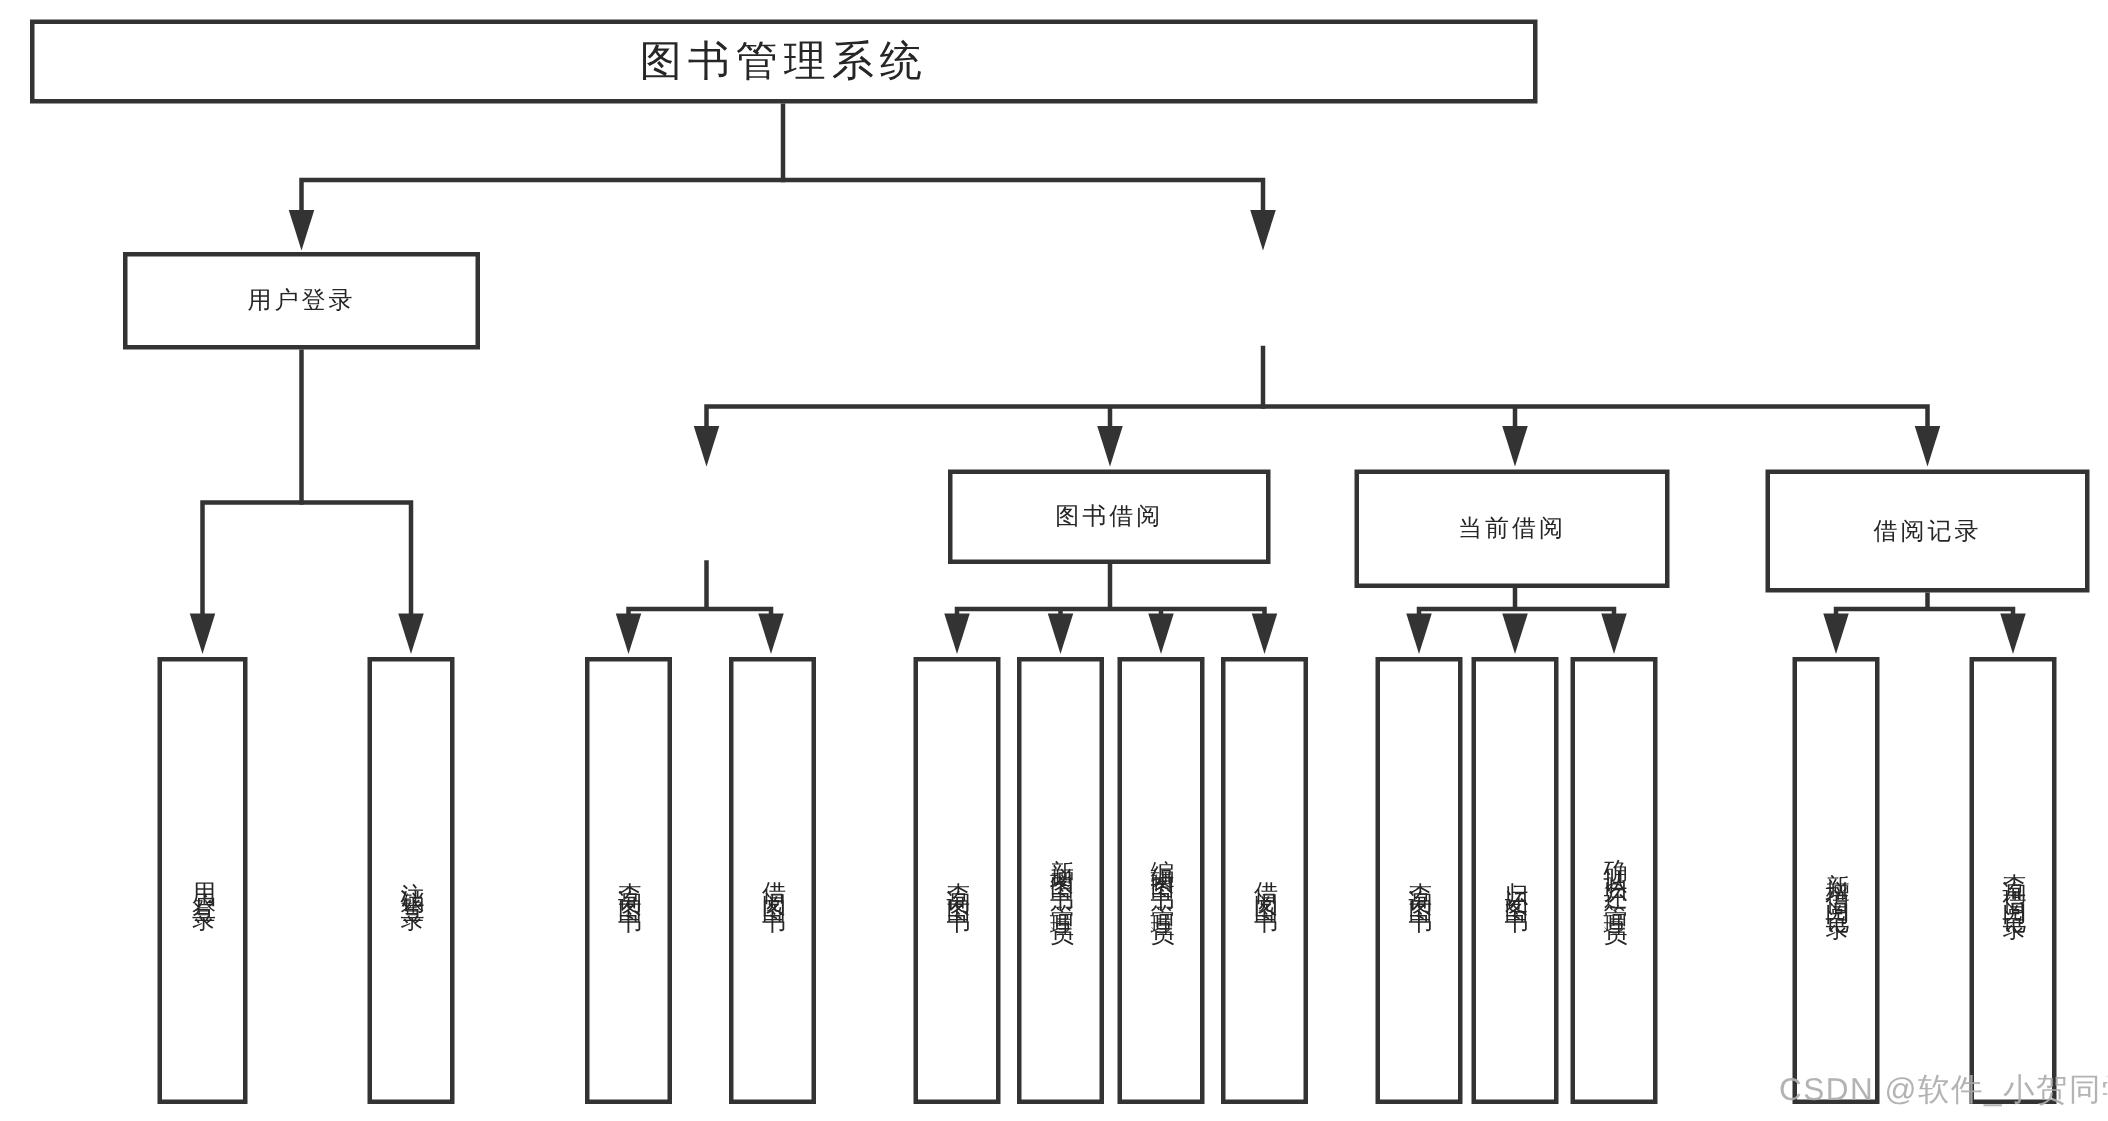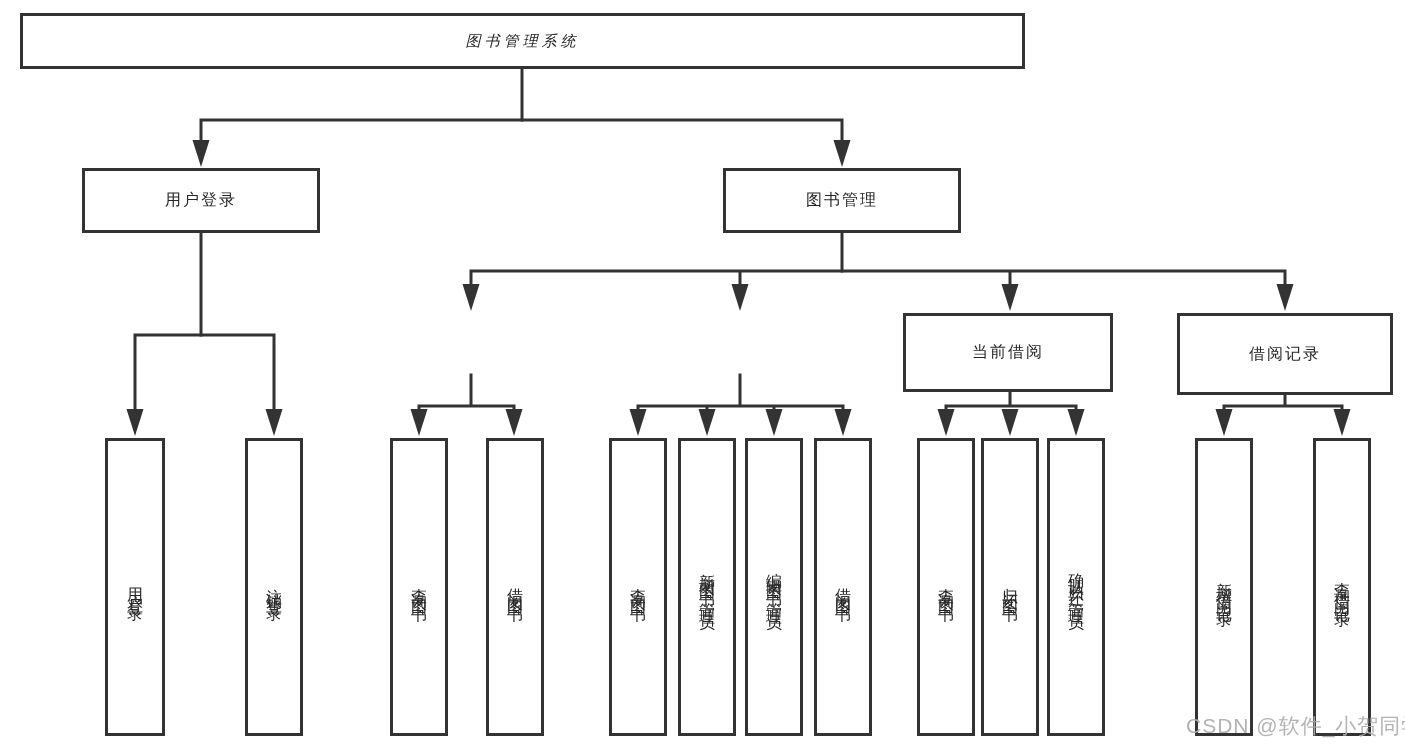--- a/index.html
+++ b/index.html
@@ -21,21 +21,21 @@
     align-items:center;
     justify-content:center;
     z-index:2;
   }
   .node .lbl{
     font-size:16px;
     letter-spacing:2px;
     white-space:nowrap;
     color:#262626;
   }
-  .node.root .lbl{font-size:15px;letter-spacing:4px;font-style:italic;}
+  .node.root .lbl{font-size:28px;letter-spacing:4px;}
   .node.v .lbl{
     writing-mode:vertical-rl;
     letter-spacing:6px;
     line-height:1;
     white-space:nowrap;
   }
   .watermark{
     position:absolute;
     left:1186px;top:712px;
     font-size:21px;
@@ -94,24 +94,24 @@
     </g>
   </svg>
 
   <div class="node root" style="left:20px;top:13px;width:1005px;height:56px">
     <span class="lbl">图书管理系统</span>
   </div>
 
   <div class="node" style="left:82px;top:168px;width:238px;height:65px">
     <span class="lbl">用户登录</span>
   </div>
-  <div class="node" style="left:723px;top:168px;width:238px;height:65px">
-    <span class="lbl">图书管理</span>
+
+  <div class="node" style="left:632px;top:313px;width:215px;height:63px">
+    <span class="lbl">图书借阅</span>
   </div>
-
   <div class="node" style="left:903px;top:313px;width:210px;height:79px">
     <span class="lbl">当前借阅</span>
   </div>
   <div class="node" style="left:1177px;top:313px;width:216px;height:82px">
     <span class="lbl">借阅记录</span>
   </div>
 
   <div class="node v" style="left:105px;top:438px;width:60px;height:298px">
     <span class="lbl">用户登录</span>
   </div>

